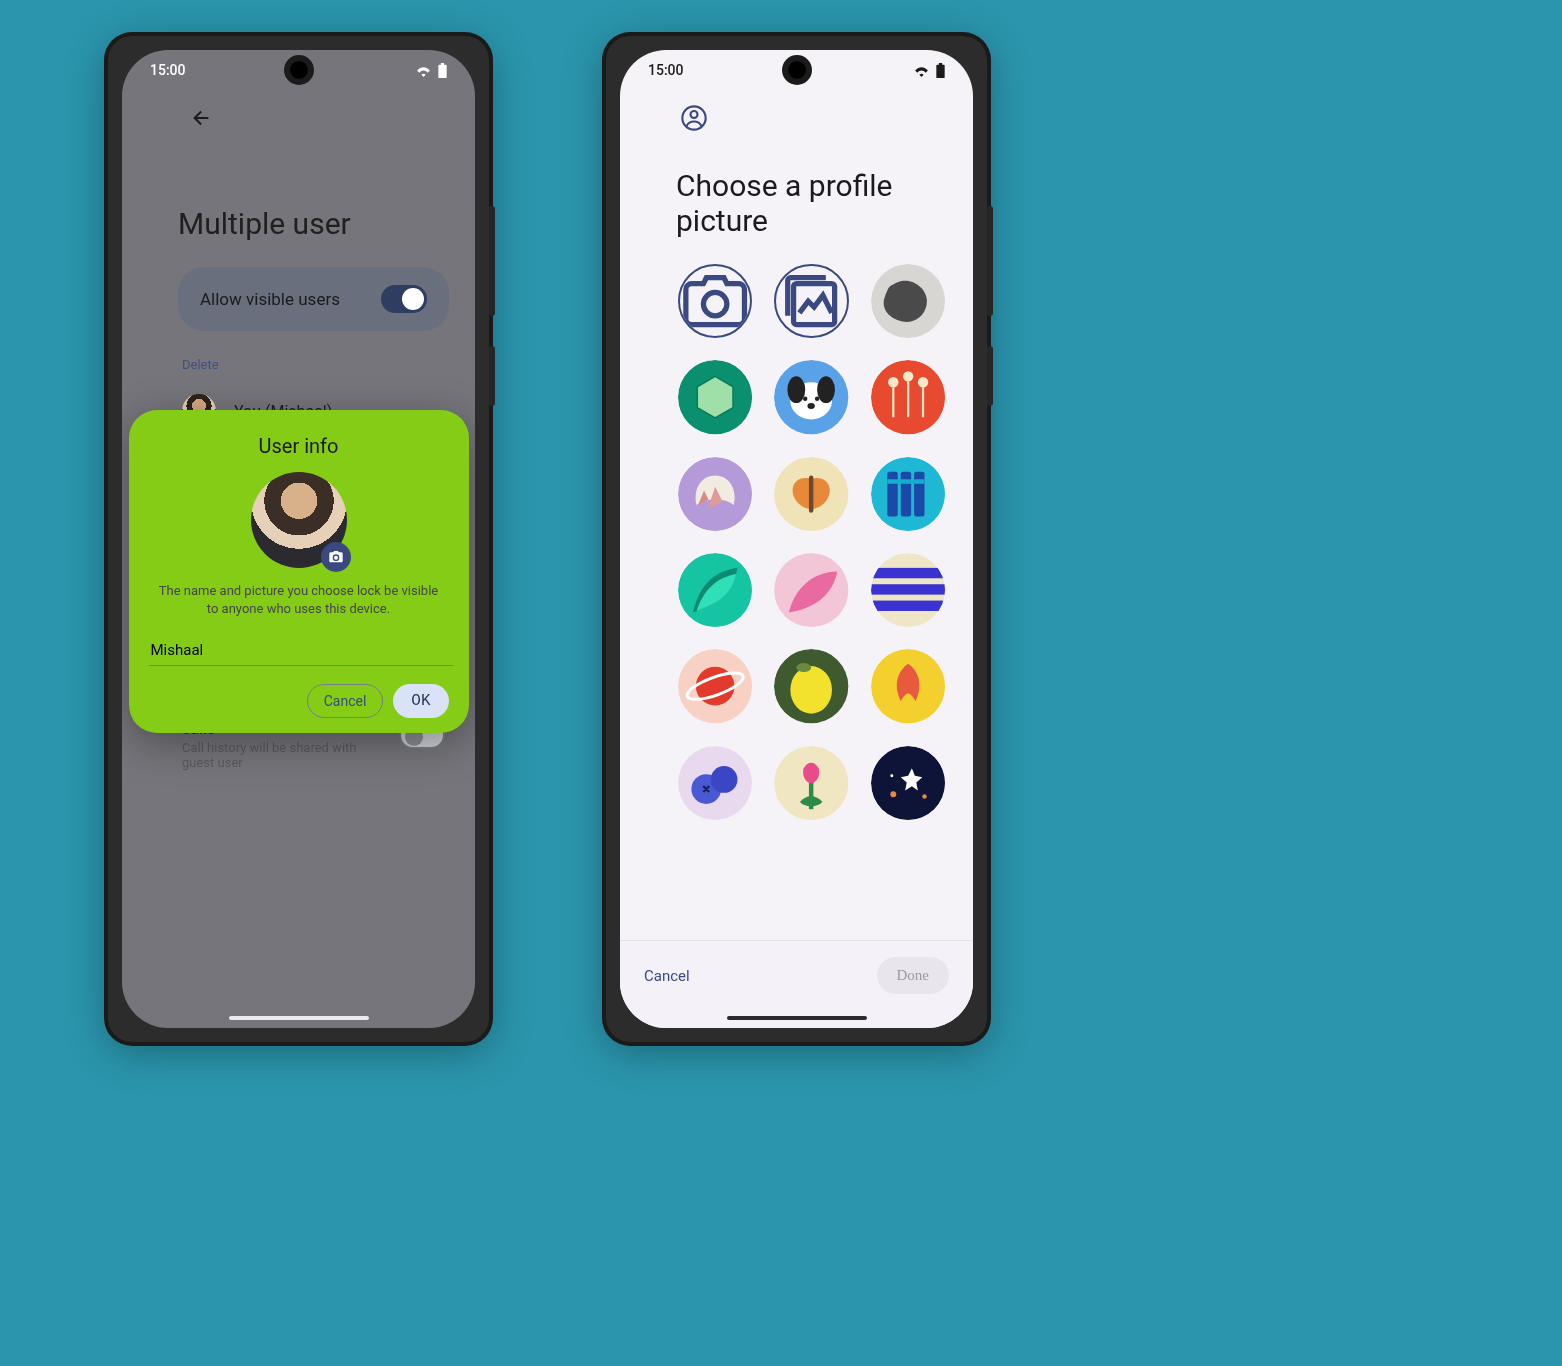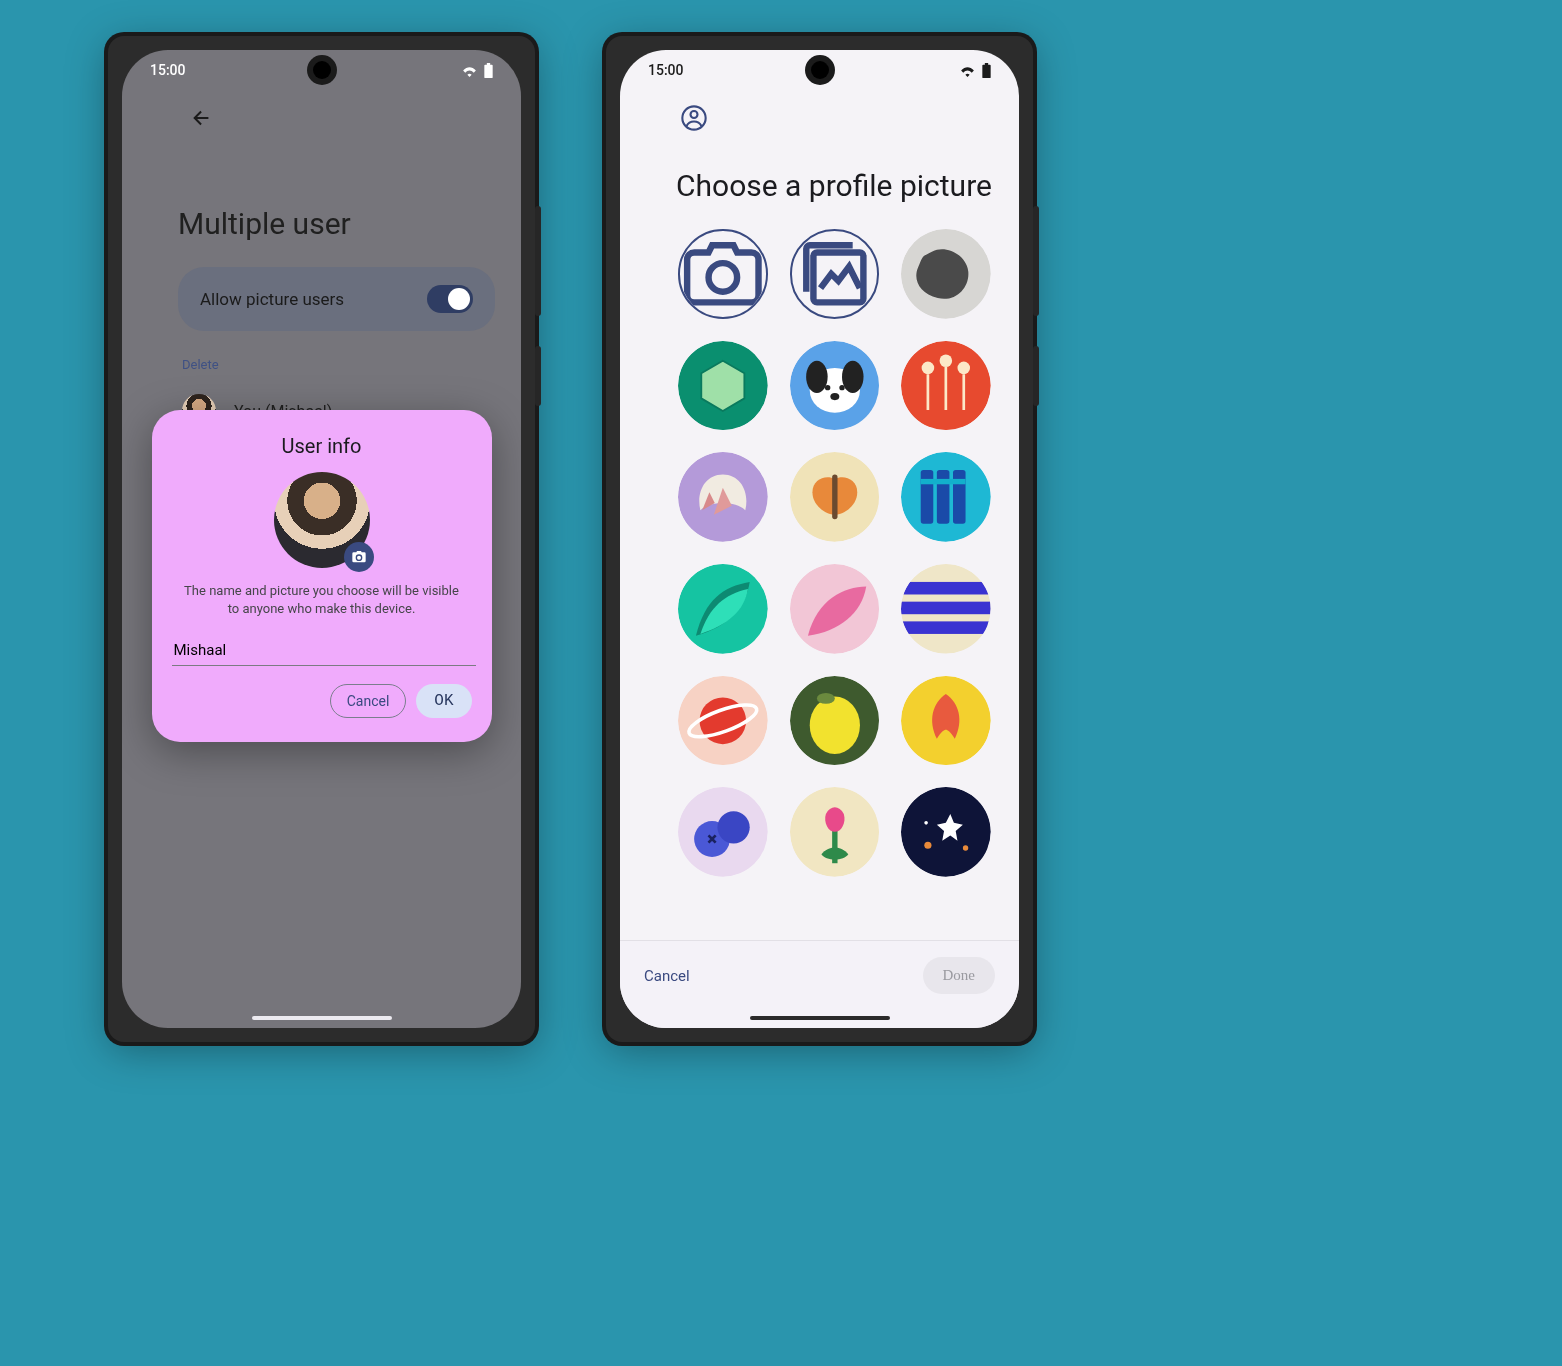--- a/index.html
+++ b/index.html
@@ -19,23 +19,23 @@
     background:var(--bg);
     font-family:"Google Sans","Roboto","Helvetica Neue",Arial,sans-serif;
     -webkit-font-smoothing:antialiased;
   }
   .stage{
     width:1562px;height:1366px;
     position:relative;
   }
   .device{
     position:absolute;
-    width:427px;height:1006px;
+    width:381px;height:1006px;
     background:var(--device-dark);
-    border-radius:16px;
+    border-radius:24px;
     box-shadow:0 0 0 4px #1a1a1a, 0 8px 40px rgba(0,0,0,.35);
   }
   .device::after{ 
     content:"";position:absolute;top:25px;left:50%;transform:translateX(-50%);
     width:18px;height:18px;border-radius:50%;background:#000;box-shadow:0 0 0 6px #1b1b1b;
   }
   .device.left{left:108px;top:36px;}
   .device.right{left:606px;top:36px;}
   
   .device .btn-side{position:absolute;background:#262626;border-radius:3px;}
@@ -94,22 +94,22 @@
   .row .avatar{width:34px;height:34px;border-radius:50%;flex:none;}
   .row .main{font-size:16px;}
 
   .setting{padding:14px 4px;display:flex;align-items:center;justify-content:space-between;gap:20px;}
   .setting .txt .main{font-size:16px;}
   .setting .txt .sub{font-size:13px;color:#5a5a5e;margin-top:2px;}
 
   
   .dialog{
     position:absolute;left:50%;top:360px;transform:translateX(-50%);
-    width:300px;background:#f0abfc;border-radius:28px;
-    padding:24px 20px 24px 20px;box-shadow:0 10px 40px rgba(0,0,0,.35);
+    width:300px;background:#84cc16;border-radius:28px;
+    padding:24px 20px 15px 20px;box-shadow:0 10px 40px rgba(0,0,0,.35);
     color:#1b1b1f;
   }
   .dialog h2{font-size:20px;font-weight:400;text-align:center;margin:0 0 14px 0;}
   .dialog .avatar-wrap{position:relative;width:96px;height:96px;margin:0 auto 14px auto;}
   .dialog .avatar-big{width:96px;height:96px;border-radius:50%;background:radial-gradient(circle at 50% 30%,#d8b089 0 22%,#3a2e26 22% 42%,#e7d0b8 42% 58%,#2b2a30 58% 100%);}
   .dialog .cam-badge{
     position:absolute;right:-4px;bottom:-4px;width:30px;height:30px;border-radius:50%;
     background:#3a4a80;display:flex;align-items:center;justify-content:center;
   }
   .dialog .desc{font-size:13px;text-align:center;color:#46464a;line-height:1.35;margin:0 6px 18px 6px;}
@@ -185,21 +185,21 @@
         <div class="back-row">
           <div class="icon-btn">
             <svg width="22" height="22" viewBox="0 0 24 24" fill="none" stroke="currentColor" stroke-width="2.2">
                 <path d="M19 12H5m6-7l-7 7 7 7"></path>
               </svg>
           </div>
         </div>
         <h1 class="title">Multiple user</h1>
 
         <div class="pill dim">
-          <span>Allow picture users</span>
+          <span>Allow visible users</span>
           <div class="switch on">
               <div class="knob"></div>
             </div>
         </div>
 
         <div class="section-label">Delete</div>
         <div class="row">
           <div class="avatar" style="background:radial-gradient(circle at 50% 35%,#d6a983 0 25%,#2e241e 25% 45%,#e8d0b8 45% 60%,#2b2b30 60% 100%);"></div>
           <div class="main">You (Mishaal)</div>
         </div>
@@ -249,21 +249,21 @@
       <div class="dialog">
         <h2>User info</h2>
         <div class="avatar-wrap">
           <div class="avatar-big"></div>
           <div class="cam-badge">
             <svg width="16" height="16" viewBox="0 0 24 24" fill="#fff">
                 <path d="M9 3l-1 2H4a2 2 0 00-2 2v11a2 2 0 002 2h16a2 2 0 002-2V7a2 2 0 00-2-2h-4l-1-2H9zm3 5a5 5 0 110 10 5 5 0 010-10zm0 2a3 3 0 100 6 3 3 0 000-6z"></path>
               </svg>
           </div>
         </div>
-        <p class="desc">The name and picture you choose will be visible to anyone who make this device.</p>
+        <p class="desc">The name and picture you choose lock be visible to anyone who uses this device.</p>
         <input class="input" value="Mishaal" style="">
         <div class="actions">
           <button class="btn-outline">Cancel</button>
           <button class="btn-fill">OK</button>
         </div>
       </div>
 
       <div class="home-indicator light"></div>
     </div>
   </div>

